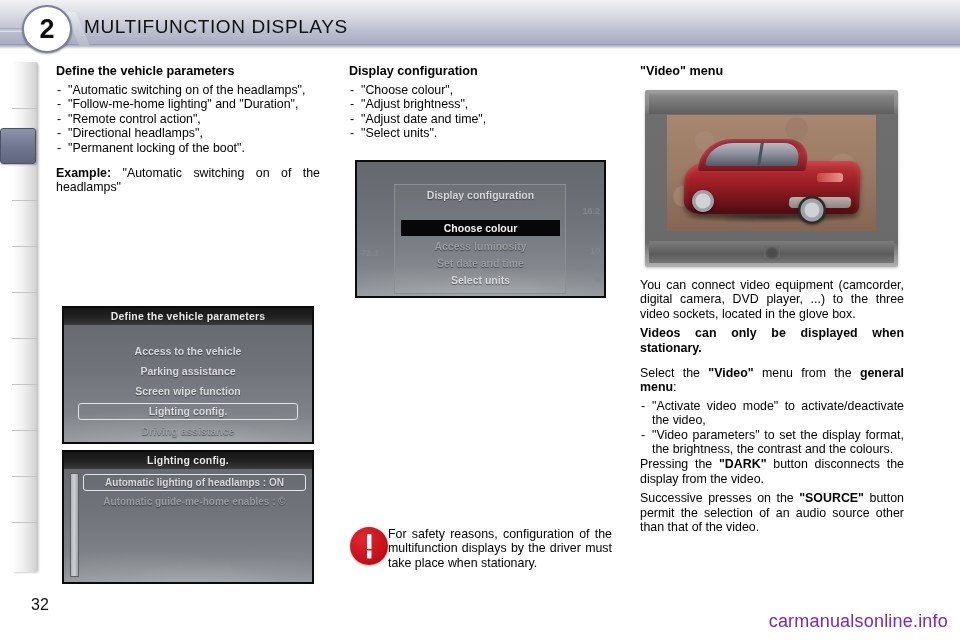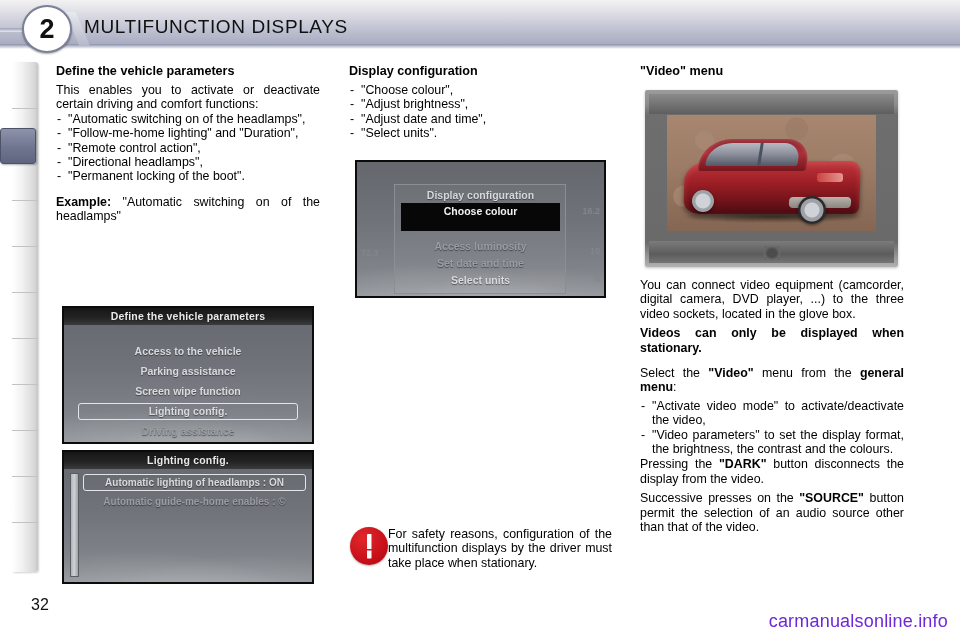--- a/index.html
+++ b/index.html
@@ -417,21 +417,20 @@
   <div class="notch" style="top:276px"></div>
   <div class="notch" style="top:322px"></div>
   <div class="notch" style="top:368px"></div>
   <div class="notch" style="top:414px"></div>
   <div class="notch" style="top:460px"></div>
 </div>
 <div class="tab-active"></div>
 
 <div class="col col-left">
   <h3 class="sec-head">Define the vehicle parameters</h3>
-  <p class="body">This enables you to activate or deactivate certain driving and comfort functions:</p>
   <ul class="dashlist">
     <li>"Automatic switching on of the headlamps",</li>
     <li>"Follow-me-home lighting" and "Duration",</li>
     <li class="nj">"Remote control action",</li>
     <li class="nj">"Directional headlamps",</li>
     <li class="nj">"Permanent locking of the boot".</li>
   </ul>
   <p class="body gap"><b>Example:</b><span> "Automatic switching on of the headlamps"</span></p>
 </div>
 
@@ -464,21 +463,21 @@
 </div>
 
 <div class="lcd" id="lcd-menu3">
   <div class="lcd-inner"></div>
   <div class="side-left">72.3</div>
   <div class="side-right" style="top:44px">16.2</div>
   <div class="side-right" style="top:84px">10</div>
   <div class="side-right" style="top:112px">5</div>
   <div class="panel"></div>
   <div class="lcd-row" style="top:26px; left:40px; right:40px; color:#d6d8db">Display configuration</div>
-  <div class="lcd-row inverted" style="top:41px; left:44px; right:44px; height:28px; line-height:16px">Choose colour</div>
+  <div class="lcd-row inverted" style="top:58px; left:44px; right:44px; height:16px; line-height:16px">Choose colour</div>
   <div class="lcd-row dim" style="top:77px; left:40px; right:40px">Access luminosity</div>
   <div class="lcd-row dim" style="top:94px; left:40px; right:40px">Set date and time</div>
   <div class="lcd-row" style="top:111px; left:40px; right:40px">Select units</div>
 </div>
 
 <div class="warn-note">
   <div class="warn-icon"></div>
   <div class="warn-text">For safety reasons, configuration of the multifunction displays by the driver must take place when stationary.</div>
 </div>
 

